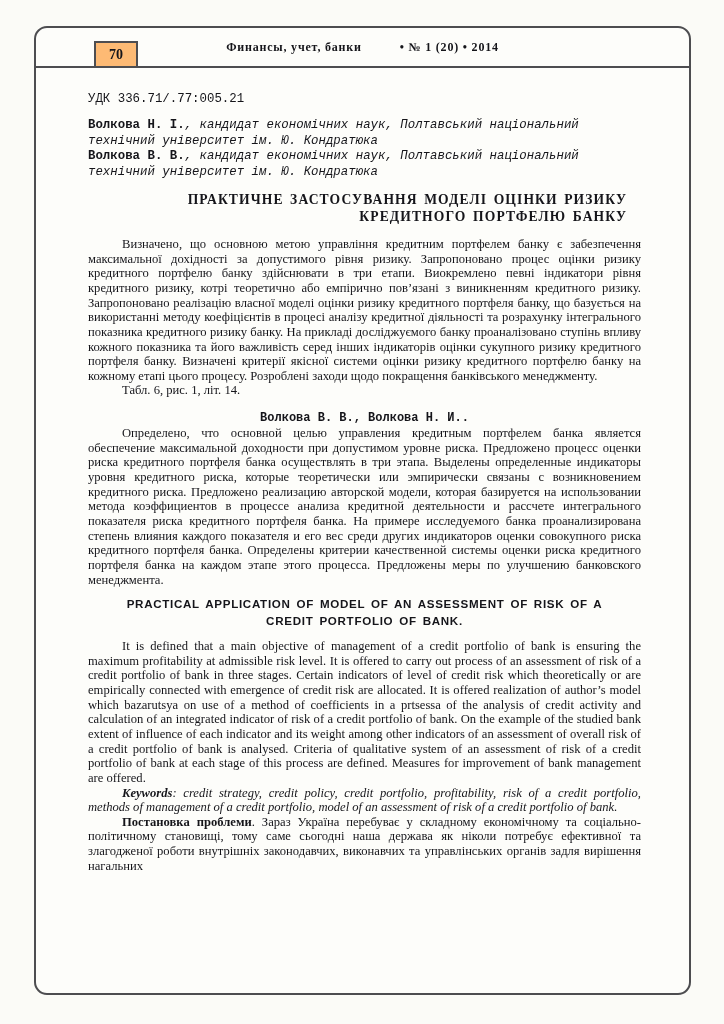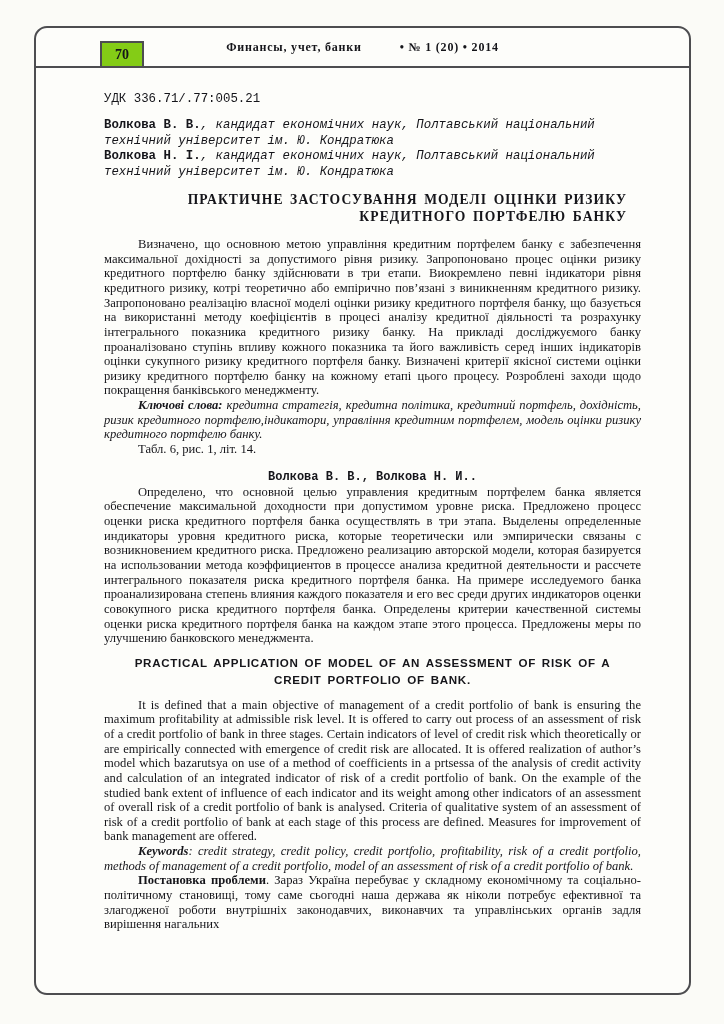--- a/index.html
+++ b/index.html
@@ -11,29 +11,29 @@
   .frame{
     position:absolute;left:34px;top:26px;right:33px;bottom:29px;
     border:2px solid #4d4d50;border-radius:13px;background:#fdfdfa;
     overflow:hidden;
   }
   .header{
     height:38px;border-bottom:2px solid #4d4d50;position:relative;
     display:flex;align-items:center;justify-content:center;
   }
   .page-number-box{
-    position:absolute;left:64px;bottom:-2px;width:40px;height:23px;
-    border:2px solid #4d4d50;background:#84cc16;
+    position:absolute;left:58px;bottom:-2px;width:40px;height:23px;
+    border:2px solid #4d4d50;background:#fdba74;
     display:flex;align-items:center;justify-content:center;
     font-weight:bold;font-size:14px;font-family:"Liberation Serif",serif;
   }
   .header-title{font-weight:bold;font-size:12px;letter-spacing:0.8px;white-space:nowrap;}
   .header-title .issue{margin-left:38px;}
   .content{
-    padding:24px 48px 0 52px;font-size:12.6px;line-height:1.165;text-align:justify;margin-left:16px;
+    padding:24px 48px 0 52px;font-size:12.6px;line-height:1.165;text-align:justify;
   }
   .mono{font-family:"Liberation Mono", monospace;}
   .udc{font-size:12.4px;margin:0 0 12px 0;text-align:left;}
   .authors{font-size:12.4px;line-height:1.24;margin:0 0 4px 0;text-align:left;}
   .authors .author-name{font-weight:bold;}
   .authors .author-aff{font-style:italic;}
   .title-ua{
     font-weight:bold;font-size:13.6px;letter-spacing:1.1px;word-spacing:2px;
     text-align:right;margin:12px 14px 11px 14px;line-height:1.25;
   }
@@ -68,29 +68,28 @@
     <div class="header-title">
       <span>Финансы, учет, банки</span><span class="issue">• № 1 (20) • 2014</span>
     </div>
   </div>
 
   <div class="content">
 
     <div class="udc mono">УДК 336.71/.77:005.21</div>
 
     <div class="authors mono">
+      <div><span class="author-name">Волкова Н. І.</span><span class="author-aff">, кандидат економічних наук, Полтавський національний технічний університет ім. Ю. Кондратюка</span></div>
       <div><span class="author-name">Волкова В. В.</span><span class="author-aff">, кандидат економічних наук, Полтавський національний технічний університет ім. Ю. Кондратюка</span></div>
-      <div><span class="author-name">Волкова Н. І.</span><span class="author-aff">, кандидат економічних наук, Полтавський національний технічний університет ім. Ю. Кондратюка</span></div>
     </div>
 
     <div class="title-ua">ПРАКТИЧНЕ ЗАСТОСУВАННЯ МОДЕЛІ ОЦІНКИ РИЗИКУ КРЕДИТНОГО ПОРТФЕЛЮ БАНКУ</div>
 
     <p class="para">Визначено, що основною метою управління кредитним портфелем банку є забезпечення максимальної дохідності за допустимого рівня ризику. Запропоновано процес оцінки ризику кредитного портфелю банку здійснювати в три етапи. Виокремлено певні індикатори рівня кредитного ризику, котрі теоретично або емпірично пов’язані з виникненням кредитного ризику. Запропоновано реалізацію власної моделі оцінки ризику кредитного портфеля банку, що базується на використанні методу коефіцієнтів в процесі аналізу кредитної діяльності та розрахунку інтегрального показника кредитного ризику банку. На прикладі досліджуємого банку проаналізовано ступінь впливу кожного показника та його важливість серед інших індикаторів оцінки сукупного ризику кредитного портфеля банку. Визначені критерії якісної системи оцінки ризику кредитного портфелю банку на кожному етапі цього процесу. Розроблені заходи щодо покращення банківського менеджменту.</p>
 
-    <p class="para"><span class="kw-label">Ключові слова:</span><span class="kw-text"> кредитна стратегія, кредитна політика, кредитний портфель, дохідність, ризик кредитного портфелю,індикатори, управління кредитним портфелем, модель оцінки ризику кредитного портфелю банку.</span></p>
 
     <p class="para stats">Табл. 6, рис. 1, літ. 14.</p>
 
     <div class="sec-authors mono">Волкова В. В., Волкова Н. И..</div>
 
 
     <p class="para">Определено, что основной целью управления кредитным портфелем банка является обеспечение максимальной доходности при допустимом уровне риска. Предложено процесс оценки риска кредитного портфеля банка осуществлять в три этапа. Выделены определенные индикаторы уровня кредитного риска, которые теоретически или эмпирически связаны с возникновением кредитного риска. Предложено реализацию авторской модели, которая базируется на использовании метода коэффициентов в процессе анализа кредитной деятельности и рассчете интегрального показателя риска кредитного портфеля банка. На примере исследуемого банка проанализирована степень влияния каждого показателя и его вес среди других индикаторов оценки совокупного риска кредитного портфеля банка. Определены критерии качественной системы оценки риска кредитного портфеля банка на каждом этапе этого процесса. Предложены меры по улучшению банковского менеджмента.</p>
 
 
 

